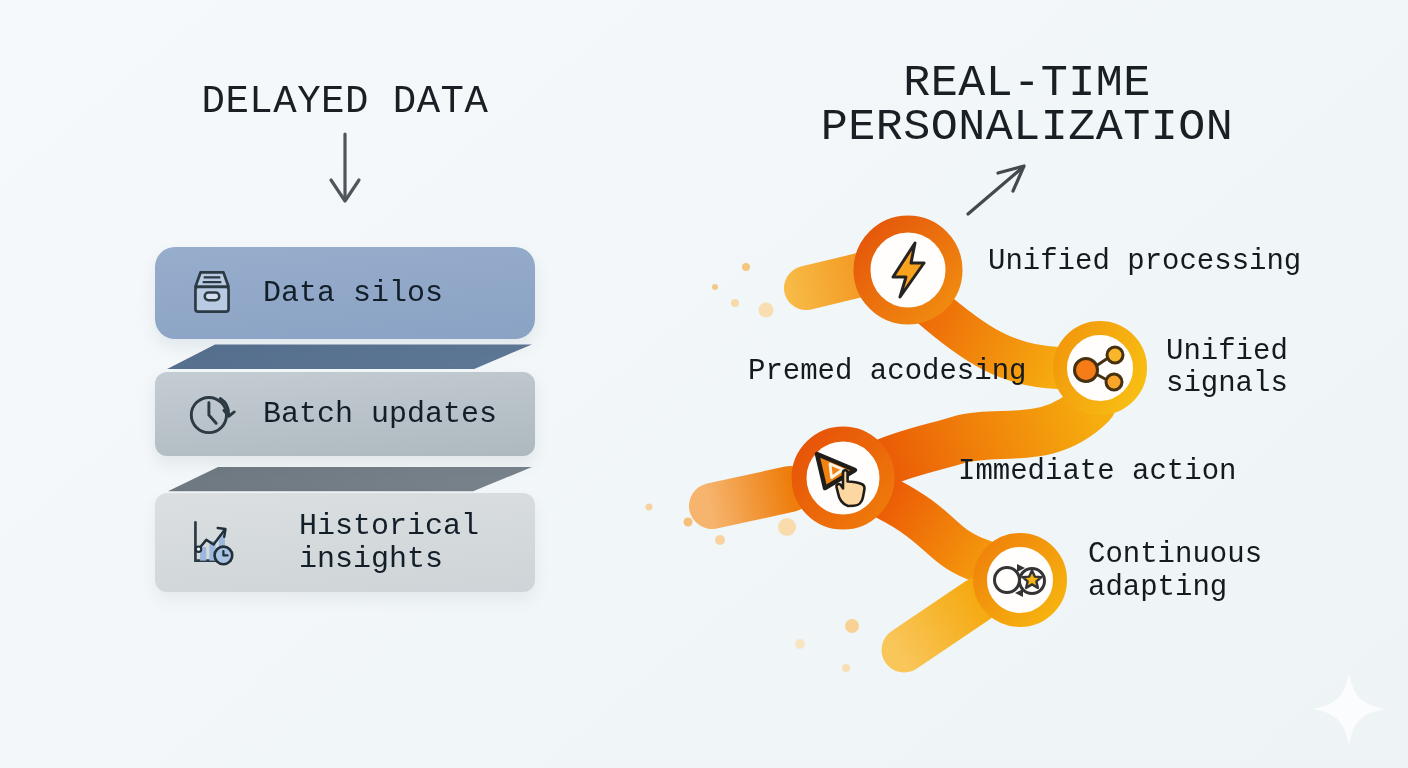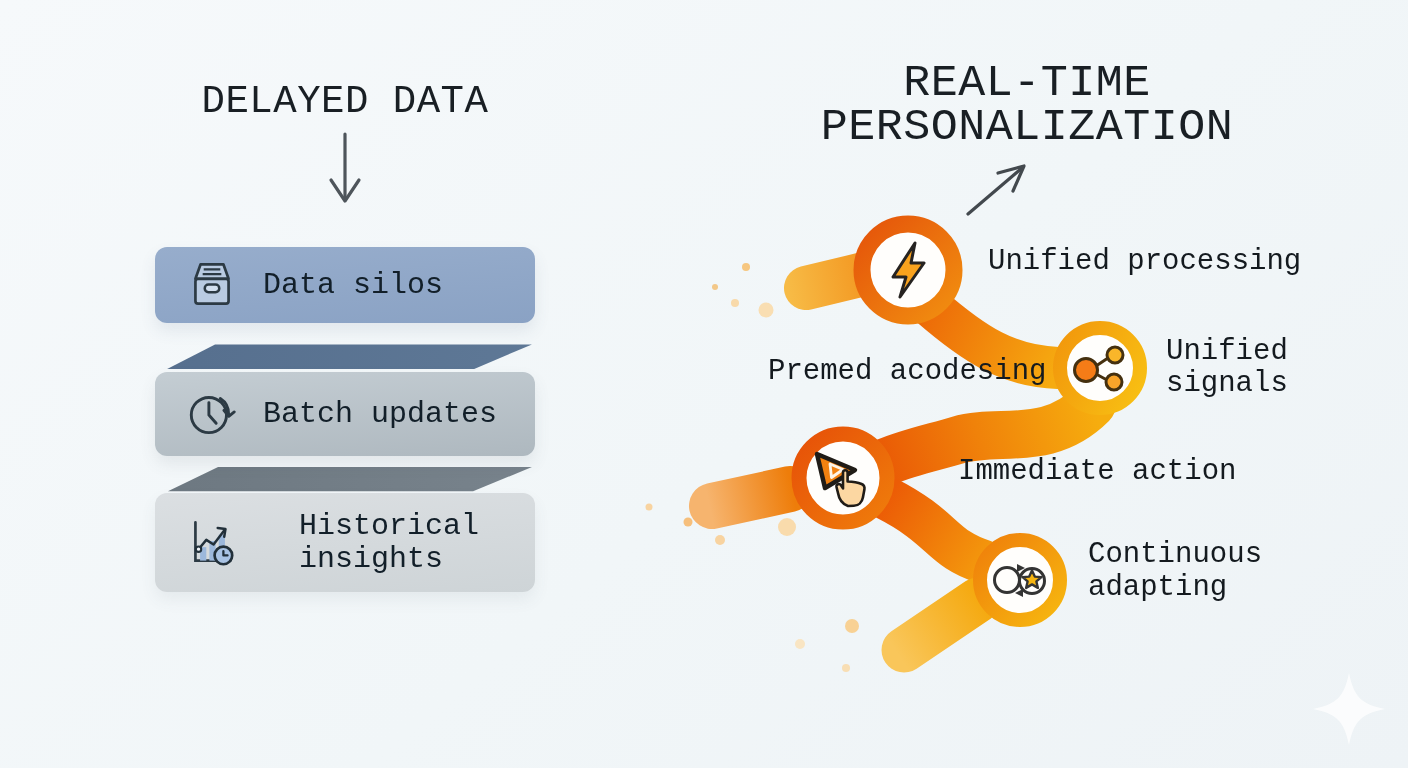--- a/index.html
+++ b/index.html
@@ -14,41 +14,41 @@
   
   .left-title {
     left:155px; top:80px; width:380px; text-align:center;
     font-size:39px; font-weight:500; letter-spacing:0.5px; color:#191f24;
   }
   .ribbon-box {
     left:155px; width:380px; border-radius:12px; z-index:2;
     display:flex; align-items:center; gap:22px;
     padding-left:28px; box-sizing:border-box;
   }
-  .box1 { top:247px; height:76px; background:linear-gradient(175deg,#97adcc,#8aa2c4); box-shadow:0 8px 16px rgba(70,90,115,0.10); }
+  .box1 { top:247px; height:92px; background:linear-gradient(175deg,#97adcc,#8aa2c4); box-shadow:0 8px 16px rgba(70,90,115,0.10);border-radius:20px; }
   .box2 { top:372px; height:84px;  background:linear-gradient(175deg,#c4cdd3,#aeb8bf); box-shadow:0 8px 16px rgba(80,90,100,0.10);text-align:center; }
   .box3 { top:493px; height:99px;  background:linear-gradient(175deg,#dbdfe2,#ced4d7); box-shadow:0 8px 16px rgba(80,90,100,0.08); }
   .box-label { font-size:30px; line-height:1.08; color:#121f29; }
   .wrap2 { max-width:215px;margin-left:36px; }
   .fold { left:155px; width:380px; height:34px; z-index:1; }
   .fold1 { top:340px;
     clip-path:polygon(15.8% 13%, 99.2% 13%, 84% 85%, 3.2% 85%);
     background:linear-gradient(100deg,#566f8e,#5e7896); }
   .fold2 { top:462px;
     clip-path:polygon(16.6% 15%, 99.2% 15%, 83.7% 86%, 3.4% 86%);
     background:linear-gradient(100deg,#6d7881,#78838c); }
 
   
   .right-title {
     left:817px; top:62px; width:420px; text-align:center;
     font-size:45px; font-weight:500; letter-spacing:0.5px; line-height:44px; color:#191f24;
   }
   .flow-label { font-size:29px; color:#141a1f; line-height:32px; }
   .lbl-instant    { left:988px;  top:246px; }
-  .lbl-premed     { left:768px;  top:356px; }
+  .lbl-premed     { left:748px;  top:356px; }
   .lbl-unified    { left:1166px; top:336px; width:130px; }
   .lbl-immediate  { left:958px;  top:456px; }
   .lbl-continuous { left:1088px; top:538px; width:185px; line-height:33px; }
 
   svg { display:block; }
   .art { position:absolute; left:0; top:0; z-index:0; }
   .z3 { z-index:3; }
 </style>
 </head>
 <body>

